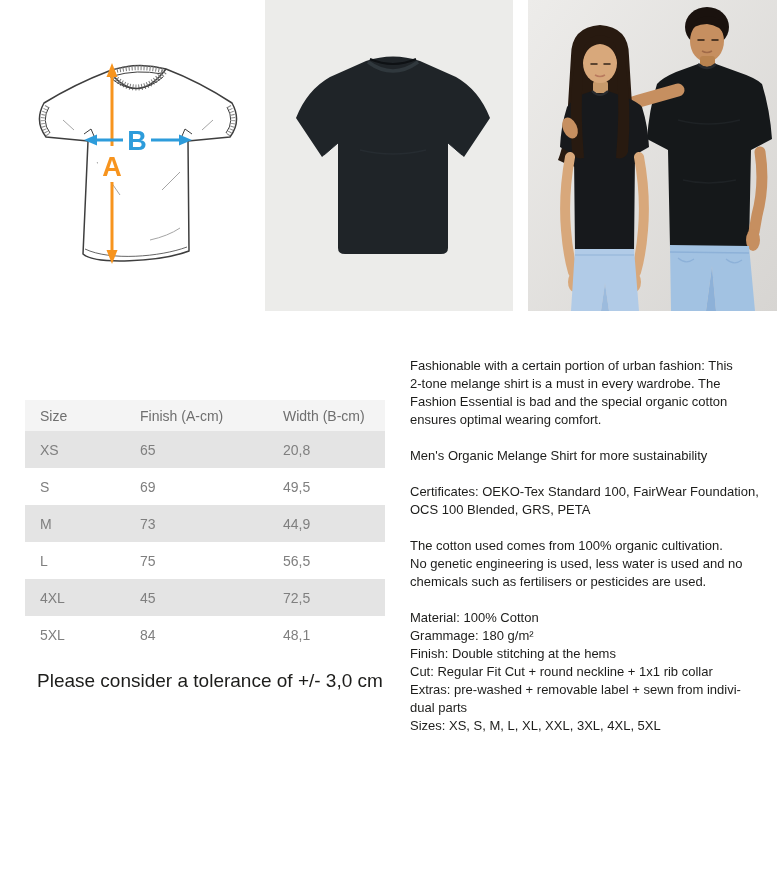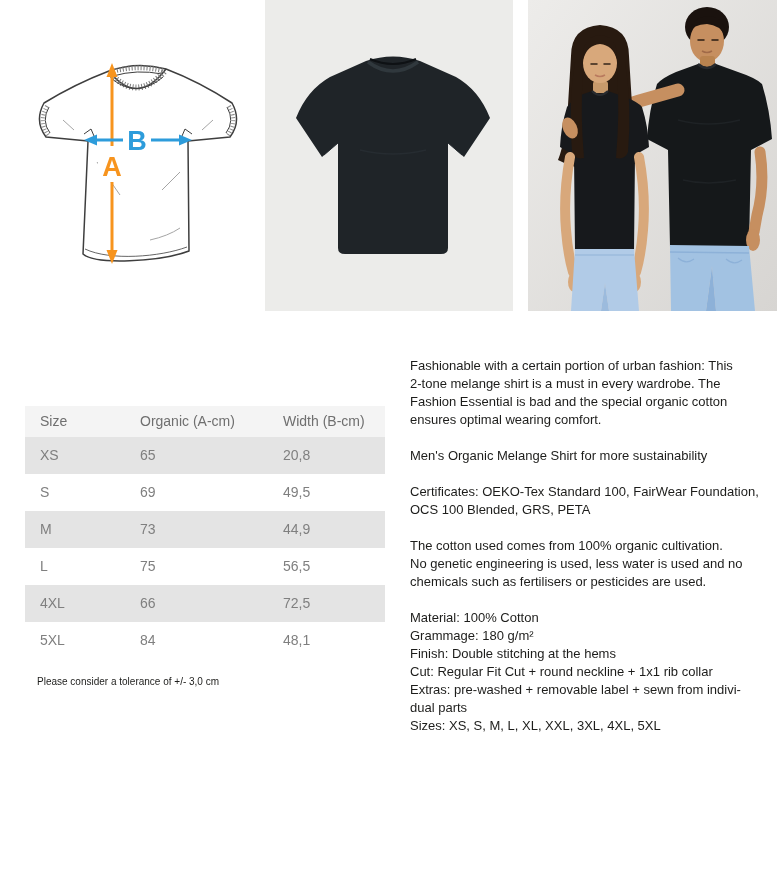--- a/index.html
+++ b/index.html
@@ -15,21 +15,21 @@
   table.size-table{width:360px;border-collapse:collapse;font-size:14px;}
   table.size-table col.c1{width:115px;}
   table.size-table col.c2{width:143px;}
   table.size-table col.c3{width:102px;}
   table.size-table th{background:#f4f4f4;color:#6f6f6f;font-weight:400;
       text-align:left;height:31px;padding:0;}
   table.size-table td{color:#7f7f7f;height:37px;padding:0;}
   table.size-table th:first-child,table.size-table td:first-child{padding-left:15px;}
   table.size-table tbody tr:nth-child(odd){background:#e4e4e4;}
   table.size-table tbody tr:nth-child(even){background:#ffffff;}
-  .tolerance{margin:17px 0 0;padding-left:12px;font-size:10px;color:#1d1d1b;}
+  .tolerance{margin:17px 0 0;padding-left:12px;font-size:19px;color:#1d1d1b;}
   .desc-col{margin-left:25px;width:367px;font-size:13px;line-height:18px;color:#1d1d1b;}
   .desc-col p{margin:0 0 18px;white-space:pre-line;}
   .desc-col p:last-child{margin-bottom:0;}
 </style>
 </head>
 <body>
 
 <div class="page">
 
   <div class="gallery">
@@ -158,21 +158,21 @@
     <div class="size-col">
       <table class="size-table">
         <colgroup>
             <col class="c1">
             <col class="c2">
             <col class="c3">
           </colgroup>
         <thead>
           <tr>
             <th>Size</th>
-            <th>Organic (A-cm)</th>
+            <th>Finish (A-cm)</th>
             <th>Width (B-cm)</th>
           </tr>
         </thead>
         <tbody>
           <tr>
             <td>XS</td>
             <td>65</td>
             <td>20,8</td>
           </tr>
           <tr>
@@ -185,21 +185,21 @@
             <td>73</td>
             <td>44,9</td>
           </tr>
           <tr>
             <td>L</td>
             <td>75</td>
             <td>56,5</td>
           </tr>
           <tr>
             <td>4XL</td>
-            <td>66</td>
+            <td>45</td>
             <td>72,5</td>
           </tr>
           <tr>
             <td>5XL</td>
             <td>84</td>
             <td>48,1</td>
           </tr>
         </tbody>
       </table>
       <p class="tolerance">Please consider a tolerance of +/- 3,0 cm</p>

